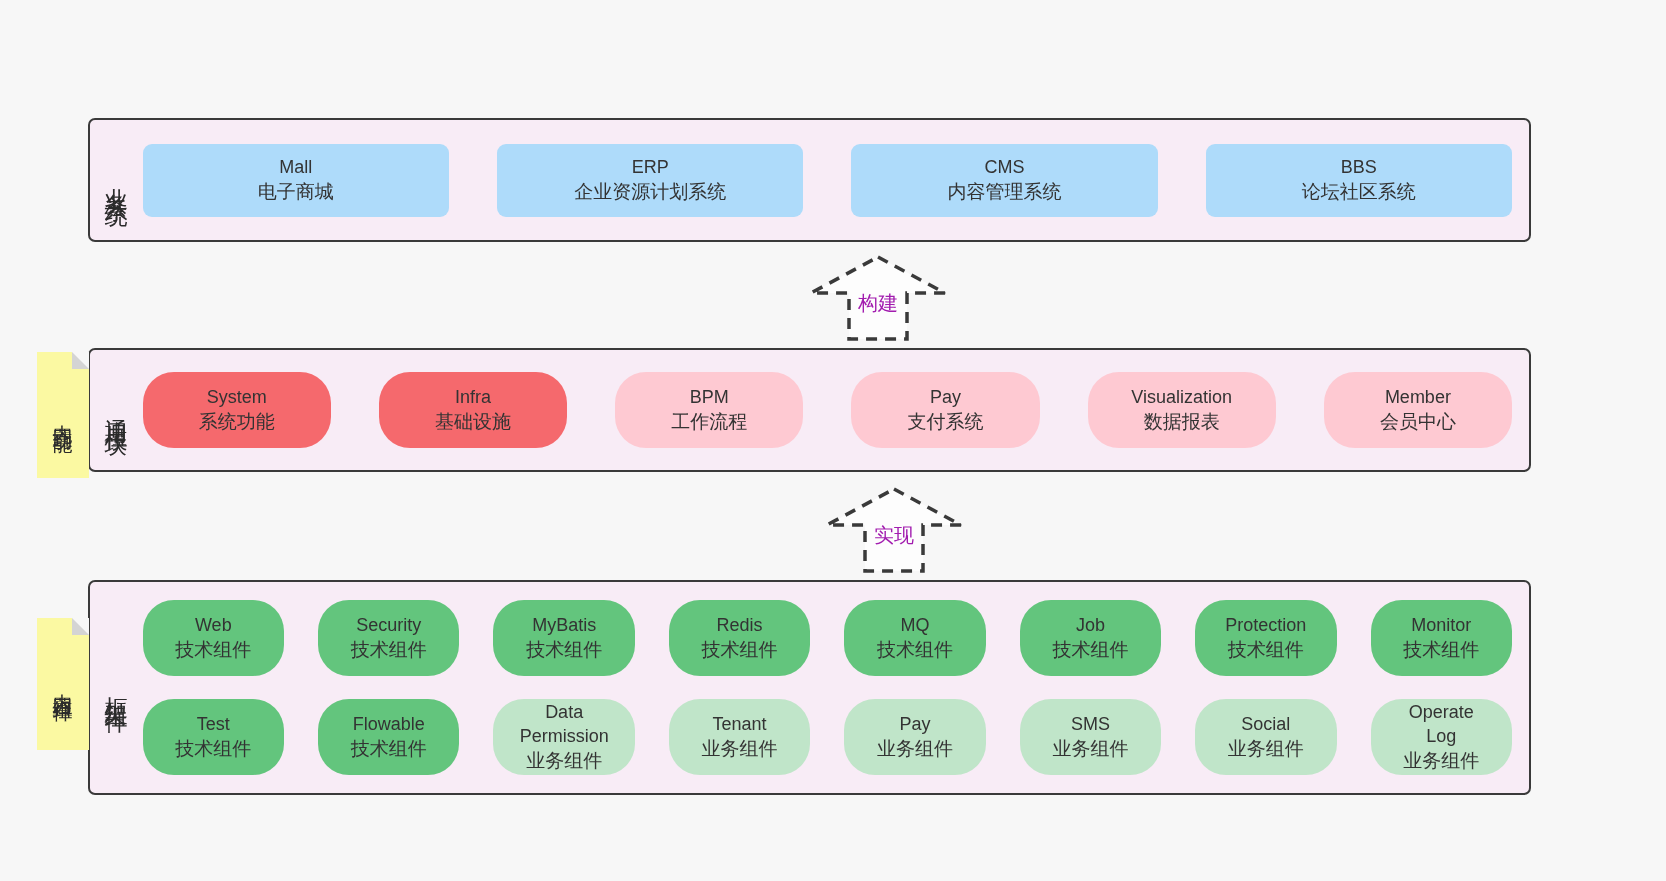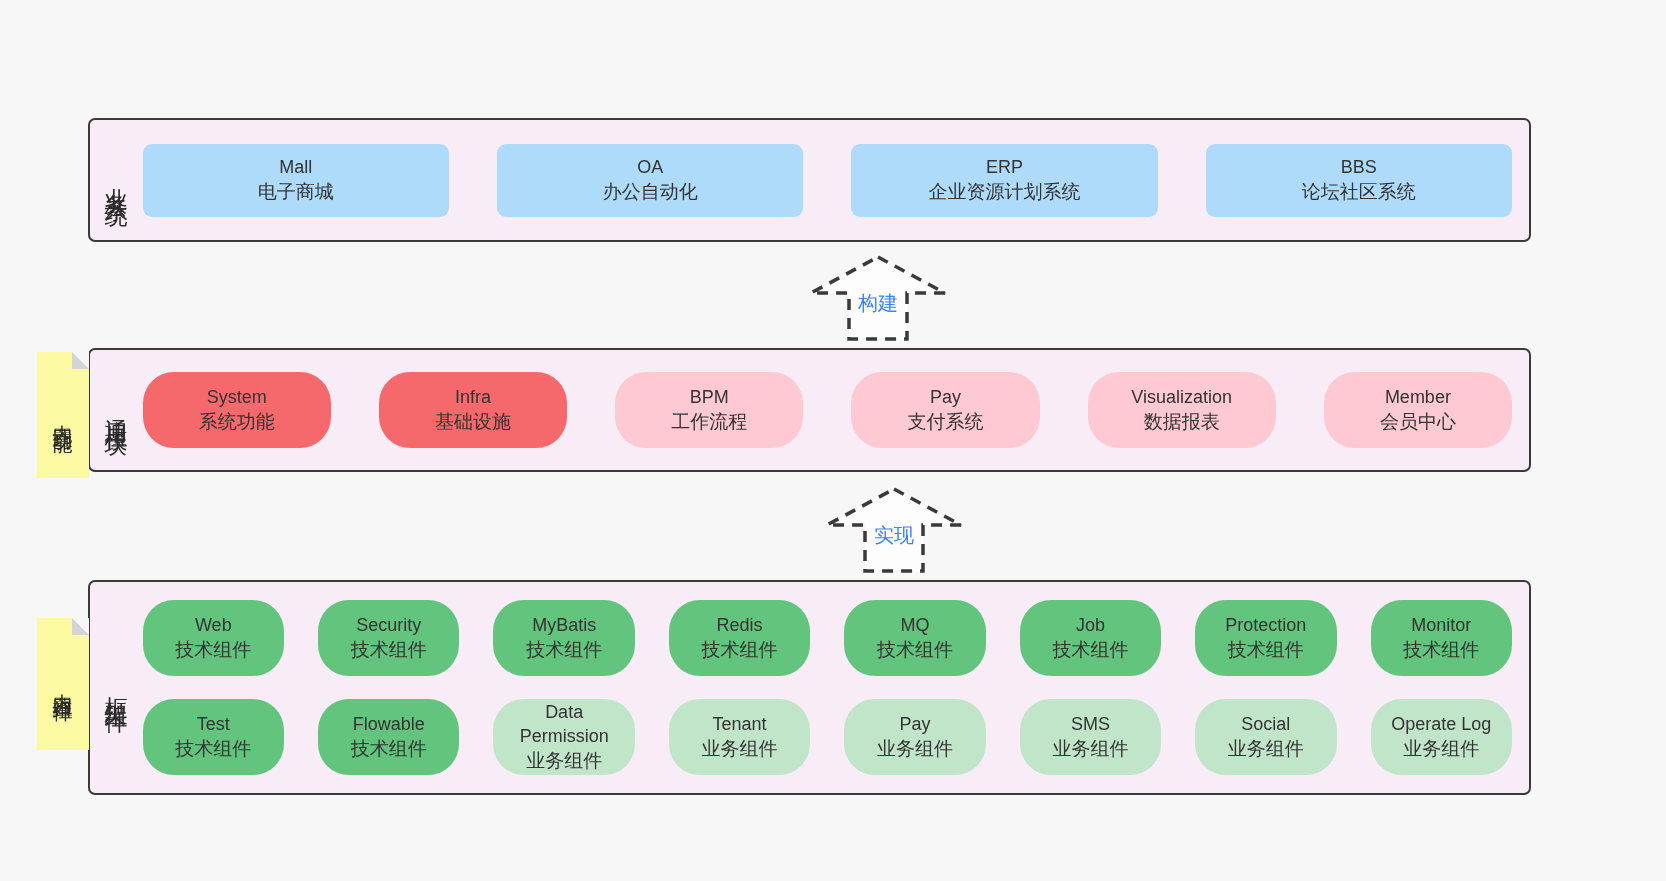--- a/index.html
+++ b/index.html
@@ -46,21 +46,21 @@
   .boxes.cols8 { gap:34px; }
 
   .box {
     flex:1;
     height:73px;
     border-radius:9px;
     display:flex; flex-direction:column;
     align-items:center; justify-content:center;
     text-align:center;
     line-height:1.35;
-    padding:2px 12px;
+    padding:2px 24px;
     box-sizing:border-box;
   }
   .layer2 .box, .layer3 .box { height:76px;border-radius:31px; }
   .box .t { font-size:18px; }
   .box .s { font-size:19px; }
 
   .blue       { background:#aedbfa; }
   .red        { background:#f5696d; }
   .pink       { background:#fec9d2; }
   .green      { background:#63c57d; }
@@ -100,45 +100,45 @@
   
   .arrow { position:absolute; width:140px; height:88px; }
   .arrow1 { left:808px; top:254px; }
   .arrow2 { left:824px; top:486px; }
   .arrow svg { display:block; width:140px; height:88px; }
   .arrow-label {
     position:absolute;
     left:50%; top:36px;
     transform:translateX(-50%);
     font-size:20px;
-    color:#3b82f6;
+    color:#a21caf;
     background:#fdfdfd;
     padding:0 2px;
     white-space:nowrap;
   }
 </style>
 </head>
 <body>
 
 <div class="canvas">
 
   <section class="layer layer1">
     <div class="vlabel">业务系统</div>
     <div class="boxes">
       <div class="box blue">
         <div class="t">Mall</div>
         <div class="s">电子商城</div>
       </div>
       <div class="box blue">
-        <div class="t">OA</div>
-        <div class="s">办公自动化</div>
-      </div>
-      <div class="box blue">
         <div class="t">ERP</div>
         <div class="s">企业资源计划系统</div>
+      </div>
+      <div class="box blue">
+        <div class="t">CMS</div>
+        <div class="s">内容管理系统</div>
       </div>
       <div class="box blue">
         <div class="t">BBS</div>
         <div class="s">论坛社区系统</div>
       </div>
     </div>
   </section>
 
   <div class="arrow arrow1">
     <svg viewBox="0 0 140 88">

